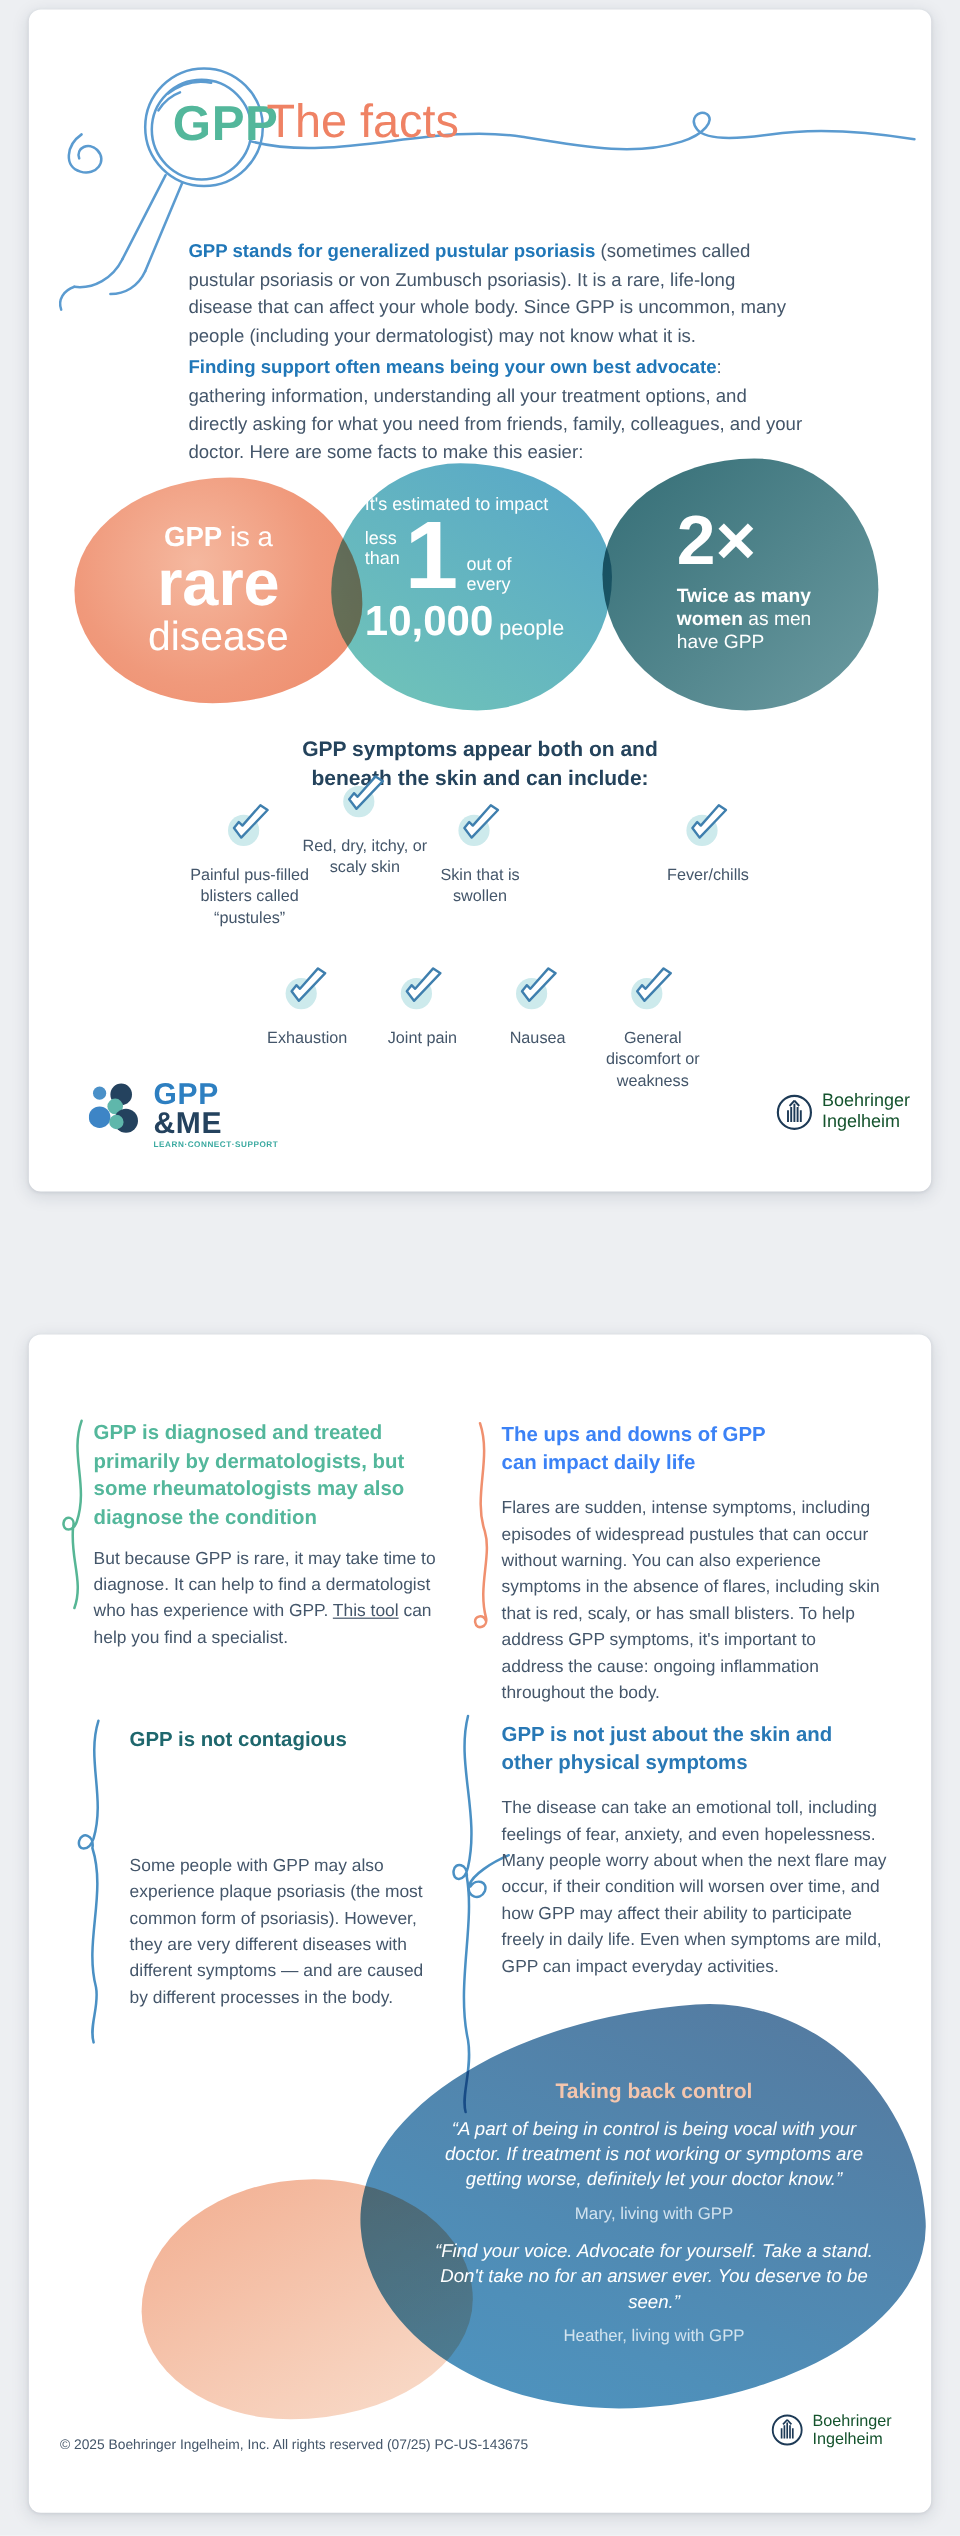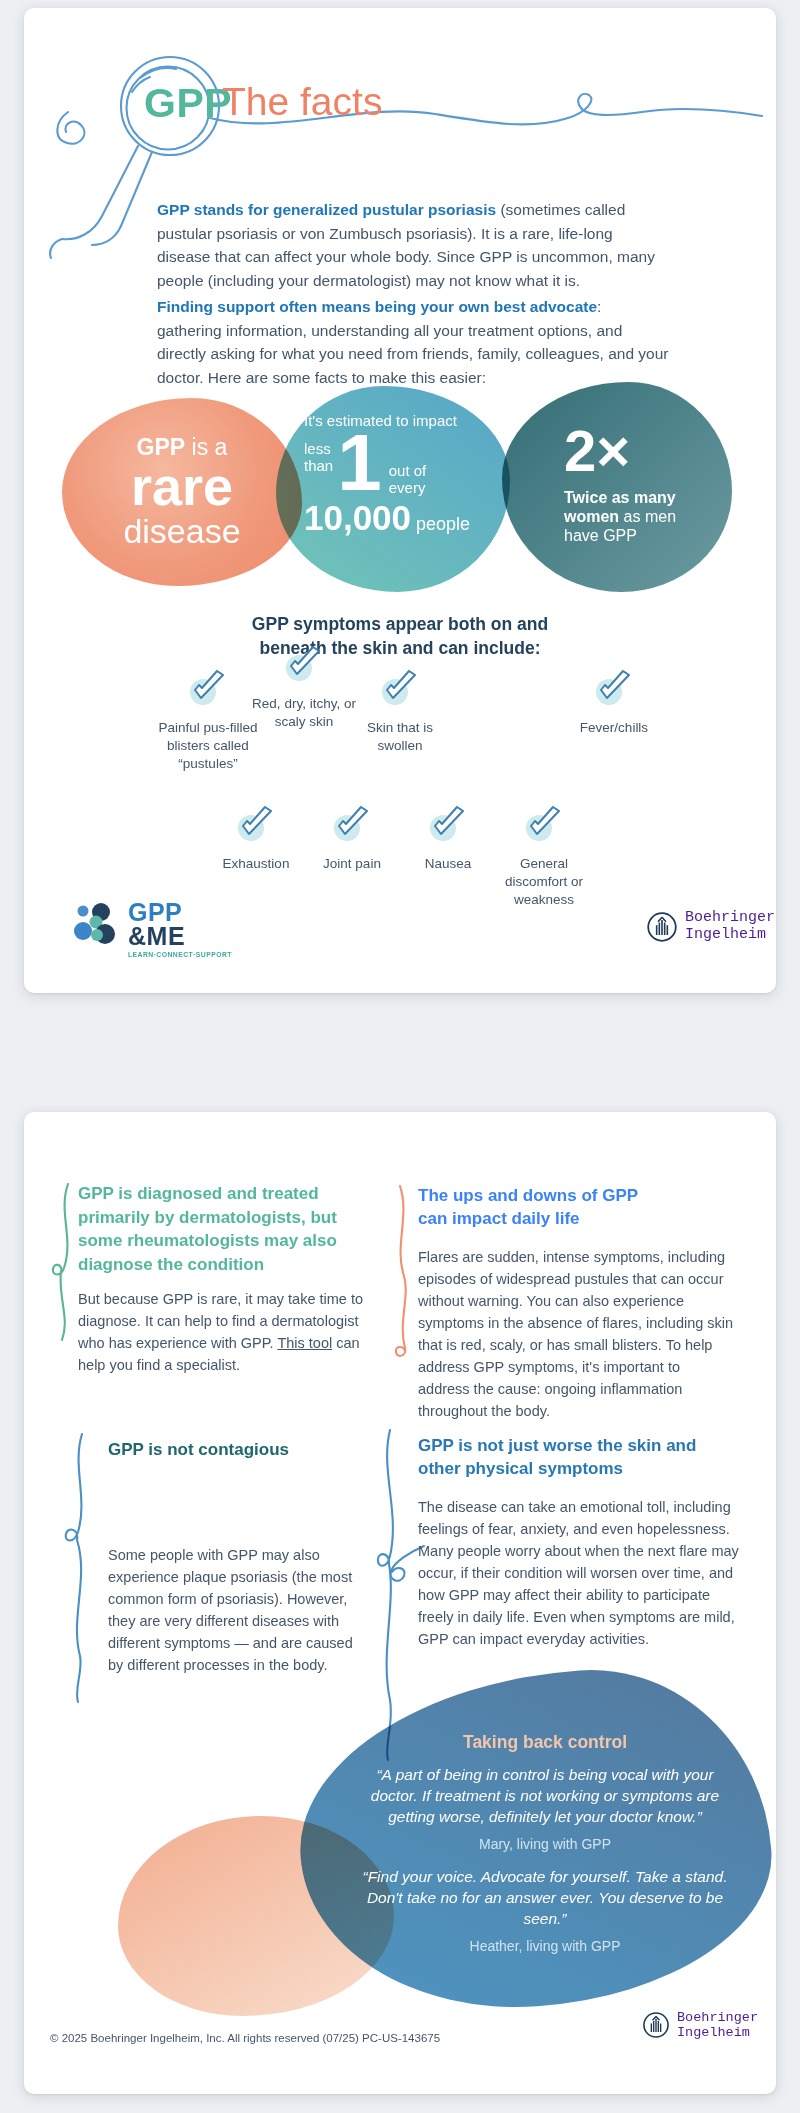--- a/index.html
+++ b/index.html
@@ -64,21 +64,21 @@
   .quote-layer{position:absolute;z-index:3;width:380px;text-align:center;}
   .q-head{font-size:17.5px;font-weight:bold;color:#f4c6ae;margin:0 0 11px 0;}
   .quote{font-size:15.5px;font-style:italic;color:#ffffff;line-height:21px;margin:0 0 9px 0;}
   .q-attr{font-size:14px;color:#d2e3ef;margin:0 0 14px 0;}
   .gppme{display:flex;align-items:flex-start;}
   .gppme-text{margin-left:8px;}
   .gppme-gpp{font-size:25px;font-weight:800;color:#2d7fc1;line-height:23px;letter-spacing:.5px;}
   .gppme-me{font-size:25px;font-weight:800;color:#24425e;line-height:24px;letter-spacing:.5px;}
   .gppme-tag{font-size:6.8px;font-weight:bold;color:#3aa9a0;letter-spacing:.45px;margin-top:3px;}
   .bi-logo{display:flex;align-items:center;}
-  .bi-text{font-family:Liberation Mono, monospace;color:#4c1d95;margin-left:7px;}
+  .bi-text{font-family:Liberation Sans, sans-serif;color:#14532d;margin-left:7px;}
   .bi-text.big{font-size:15px;line-height:16.5px;}
   .bi-text.small{font-size:13.5px;line-height:15px;}
   .footer-text{font-size:11.5px;color:#44566a;}
 </style>
 </head>
 <body>
 
 <div class="card" id="card1">
 
   <svg class="abs linework" style="left:14px;top:36px;" width="260" height="220" viewBox="0 0 260 220">
@@ -161,21 +161,21 @@
       </svg>
     <span class="label">Red, dry, itchy, or scaly skin</span>
   </div>
   <div class="sym-item" style="left:324px;top:660px;">
     <svg width="40" height="40" viewBox="0 0 40 40">
         <circle cx="15" cy="24" r="13" fill="#cdeaec"></circle>
         <path d="M7,22 L13,30 L35,7 L29,3 L14,20 L11,17 Z" fill="#ffffff" stroke="#3f7fae" stroke-width="2" stroke-linejoin="round"></path>
       </svg>
     <span class="label">Skin that is swollen</span>
   </div>
-  <div class="sym-item" style="left:538px;top:660px;">
+  <div class="sym-item" style="left:514px;top:660px;">
     <svg width="40" height="40" viewBox="0 0 40 40">
         <circle cx="15" cy="24" r="13" fill="#cdeaec"></circle>
         <path d="M7,22 L13,30 L35,7 L29,3 L14,20 L11,17 Z" fill="#ffffff" stroke="#3f7fae" stroke-width="2" stroke-linejoin="round"></path>
       </svg>
     <span class="label">Fever/chills</span>
   </div>
 
   <div class="sym-item" style="left:180px;top:796px;">
     <svg width="40" height="40" viewBox="0 0 40 40">
         <circle cx="15" cy="24" r="13" fill="#cdeaec"></circle>
@@ -262,21 +262,21 @@
   <p class="abs body2" style="left:54px;top:176px;width:300px;">
     <span>But because GPP is rare, it may take time to diagnose. It can help to find a dermatologist who has experience with GPP. </span><span class="toollink">This tool</span><span> can help you find a specialist.</span>
   </p>
 
   <h3 class="abs h2-orange" style="left:394px;top:72px;width:252px;">The ups and downs of GPP can impact daily life</h3>
   <p class="abs body2" style="left:394px;top:134px;width:316px;">Flares are sudden, intense symptoms, including episodes of widespread pustules that can occur without warning. You can also experience symptoms in the absence of flares, including skin that is red, scaly, or has small blisters. To help address GPP symptoms, it's important to address the cause: ongoing inflammation throughout the body.</p>
 
   <h3 class="abs h2-dkteal" style="left:84px;top:326px;width:260px;">GPP is not contagious</h3>
   <p class="abs body2" style="left:84px;top:432px;width:246px;">Some people with GPP may also experience plaque psoriasis (the most common form of psoriasis). However, they are very different diseases with different symptoms — and are caused by different processes in the body.</p>
 
-  <h3 class="abs h2-blue" style="left:394px;top:322px;width:290px;">GPP is not just worse the skin and other physical symptoms</h3>
+  <h3 class="abs h2-blue" style="left:394px;top:322px;width:290px;">GPP is not just about the skin and other physical symptoms</h3>
   <p class="abs body2" style="left:394px;top:384px;width:330px;">The disease can take an emotional toll, including feelings of fear, anxiety, and even hopelessness. Many people worry about when the next flare may occur, if their condition will worsen over time, and how GPP may affect their ability to participate freely in daily life. Even when symptoms are mild, GPP can impact everyday activities.</p>
 
   <div class="peach-blob" style="left:94px;top:704px;"></div>
   <div class="blue-blob" style="left:276px;top:562px;"></div>
 
   <div class="quote-layer" style="left:331px;top:620px;">
     <p class="q-head">Taking back control</p>
     <p class="quote">“A part of being in control is being vocal with your doctor. If treatment is not working or symptoms are getting worse, definitely let your doctor know.”</p>
     <p class="q-attr">Mary, living with GPP</p>
     <p class="quote">“Find your voice. Advocate for yourself. Take a stand. Don't take no for an answer ever. You deserve to be seen.”</p>

